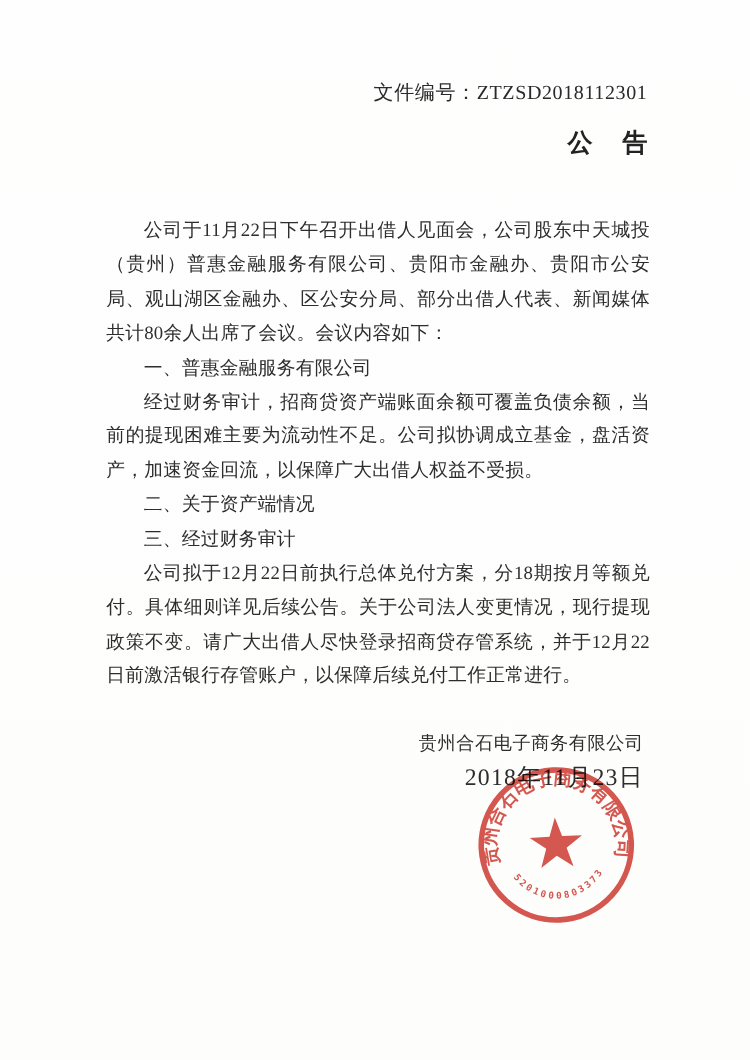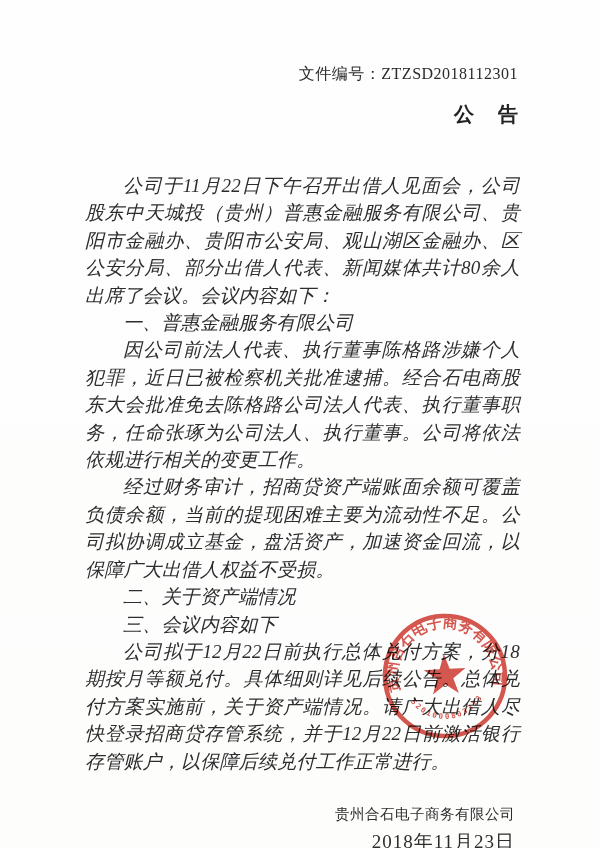--- a/index.html
+++ b/index.html
@@ -30,27 +30,26 @@
     font-size: 20px;
     font-weight: bold;
     color: #222222;
     white-space: pre;
     letter-spacing: 2px;
   }
   .body-text {
     margin-top: 44px;
   }
   .body-text p {
-    font-size: 19px;
+    font-size: 15px;
     line-height: 27.4px;
     text-align: justify;
     text-indent: 2em;
     color: #2d2d2d;
     letter-spacing: 0.2px;
-    font-style: italic;
   }
   .signature {
     margin-top: 26px;
     text-align: right;
     padding-right: 5px;
     position: relative;
     z-index: 1;
   }
   .sig-company {
     font-size: 14.5px;
@@ -82,25 +81,24 @@
 
 <div class="page">
 
   <div class="doc-number">文件编号：ZTZSD2018112301</div>
 
   <h1 class="title">公　告</h1>
 
   <div class="body-text">
     <p>公司于11月22日下午召开出借人见面会，公司股东中天城投（贵州）普惠金融服务有限公司、贵阳市金融办、贵阳市公安局、观山湖区金融办、区公安分局、部分出借人代表、新闻媒体共计80余人出席了会议。会议内容如下：</p>
     <p>一、普惠金融服务有限公司</p>
-    <p>因公司前法人代表、执行董事陈格路涉嫌个人犯罪，近日已被检察机关批准逮捕。经合石电商股东大会批准免去陈格路公司法人代表、执行董事职务，任命张琢为公司法人、执行董事。公司将依法依规进行相关的变更工作。</p>
     <p>经过财务审计，招商贷资产端账面余额可覆盖负债余额，当前的提现困难主要为流动性不足。公司拟协调成立基金，盘活资产，加速资金回流，以保障广大出借人权益不受损。</p>
     <p>二、关于资产端情况</p>
-    <p>三、会议内容如下</p>
-    <p>公司拟于12月22日前执行总体兑付方案，分18期按月等额兑付。具体细则详见后续公告。总体兑付方案实施前，关于资产端情况。请广大出借人尽快登录招商贷存管系统，并于12月22日前激活银行存管账户，以保障后续兑付工作正常进行。</p>
+    <p>三、经过财务审计</p>
+    <p>公司拟于12月22日前执行总体兑付方案，分18期按月等额兑付。具体细则详见后续公告。关于公司法人变更情况，现行提现政策不变。请广大出借人尽快登录招商贷存管系统，并于12月22日前激活银行存管账户，以保障后续兑付工作正常进行。</p>
   </div>
 
   <div class="signature">
     <div class="sig-company">贵州合石电子商务有限公司</div>
     <div class="sig-date">2018年11月23日</div>
   </div>
 
   <svg class="stamp" viewBox="0 0 190 190" xmlns="http://www.w3.org/2000/svg">
     <defs>
       <path id="ringTextPath" d="M 49.42 111.59 A 48.5 48.5 0 1 1 140.58 111.59" fill="none"></path>

